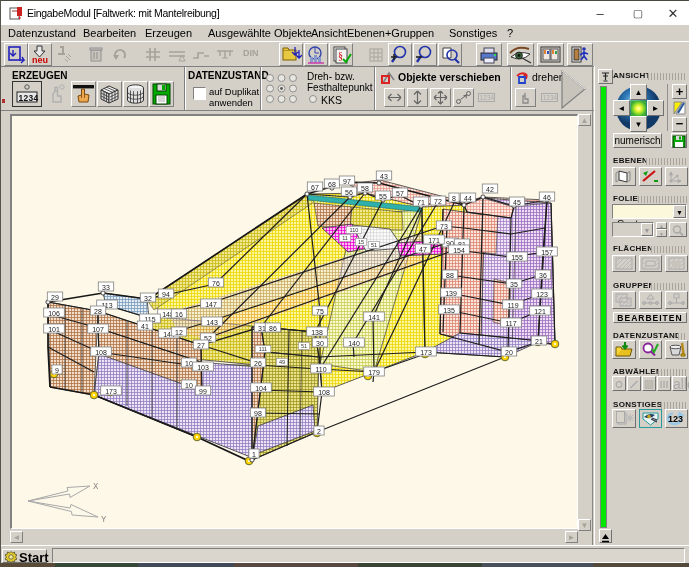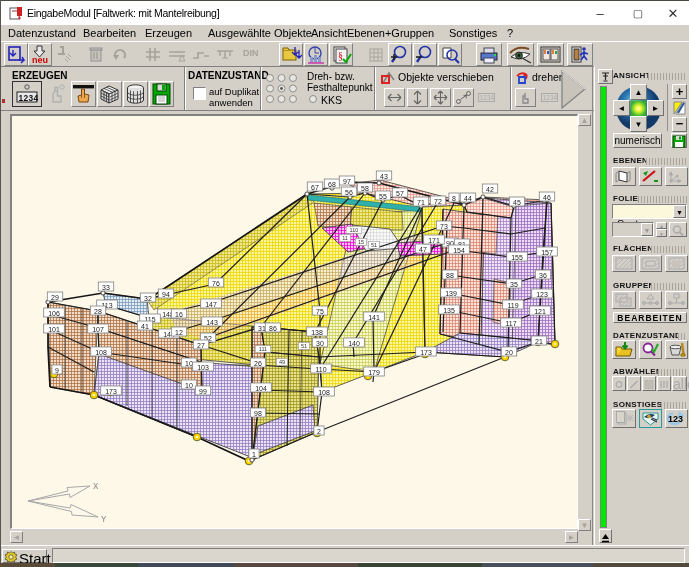--- a/index.html
+++ b/index.html
@@ -230,21 +230,21 @@
       <circle cx="18.5" cy="14.5" r="1.4" fill="#555"></circle>
     </svg>
     <div class="small" style="position:absolute;left:306px;top:5px;font-size:10px;line-height:10.5px">Dreh- bzw.<br>Festhaltepunkt</div>
     <div class="small" style="position:absolute;left:320px;top:27px;font-size:10.5px">KKS</div>
     <div class="abs" style="left:373px;top:0;width:1px;height:43px;background:#808080"></div>
     <div class="abs" style="left:374px;top:0;width:1px;height:43px;background:#fff"></div>
     <svg class="abs" style="left:379px;top:4px" width="16" height="14" viewBox="0 0 16 14">
         <path d="M3 12 L9 2 L14 9" fill="none" stroke="#808080" stroke-width="1.6"></path>
         <path d="M2 5 L9 5 L9 12 L2 12 Z" fill="none" stroke="#dd2222" stroke-width="2"></path>
       </svg>
-    <div class="grplabel" style="left:397px;top:4px;font-weight:normal;font-size:10.5px">Objekte verschieben</div>
+    <div class="grplabel" style="left:397px;top:4px;font-weight:bold;font-size:10.5px">Objekte verschieben</div>
     <div class="tbtn raised" style="left:383px;top:21px;width:21px;height:19px"><svg width="19" height="17" viewBox="0 0 19 17">
           <path d="M3 8.5 L16 8.5 M3 8.5 L6.5 5 M3 8.5 L6.5 12 M16 8.5 L12.5 5 M16 8.5 L12.5 12" stroke="#666" fill="none" stroke-width="1.2"></path>
         </svg></div>
     <div class="tbtn raised" style="left:406px;top:21px;width:21px;height:19px"><svg width="19" height="17" viewBox="0 0 19 17">
           <path d="M9.5 2 L9.5 15 M9.5 2 L6 5.5 M9.5 2 L13 5.5 M9.5 15 L6 11.5 M9.5 15 L13 11.5" stroke="#666" fill="none" stroke-width="1.2"></path>
         </svg></div>
     <div class="tbtn raised" style="left:429px;top:21px;width:21px;height:19px"><svg width="19" height="17" viewBox="0 0 19 17">
           <path d="M9.5 2 L9.5 15 M3 8.5 L16 8.5 M9.5 2 L7 4.5 M9.5 2 L12 4.5 M9.5 15 L7 12.5 M9.5 15 L12 12.5 M3 8.5 L5.5 6 M3 8.5 L5.5 11 M16 8.5 L13.5 6 M16 8.5 L13.5 11" stroke="#666" fill="none" stroke-width="1.1"></path>
         </svg></div>
     <div class="tbtn raised" style="left:452px;top:21px;width:21px;height:19px"><svg width="19" height="17" viewBox="0 0 19 17">
@@ -887,21 +887,21 @@
           <text x="2" y="12" font-size="9" font-weight="bold" fill="#000" font-family="Liberation Sans">123</text>
         </svg></div>
     <div class="rbtn" style="left:4px;top:463px;width:13px;height:14px"><svg width="11" height="12" viewBox="0 0 11 12">
           <path d="M5.5 2 L9 7 L2 7 Z" fill="#000"></path>
           <path d="M2 9.5 L9 9.5" stroke="#000" stroke-width="1.5"></path>
         </svg></div>
   </div>
 
   <div id="task" class="abs">
     <div class="abs" style="left:2px;top:3px;width:45px;height:14px;background:#d4d0c8;border-top:1px solid #fff;border-left:1px solid #fff;border-right:1px solid #707070;border-bottom:1px solid #707070">
-      <span style="position:absolute;left:16px;top:0px;font-weight:normal;font-size:15px">Start</span>
+      <span style="position:absolute;left:16px;top:0px;font-weight:bold;font-size:13px">Start</span>
       <svg style="position:absolute;left:2px;top:1px" width="12" height="12" viewBox="0 0 12 12">
           <path d="M6 0.5 L7.5 2 L9.5 1 L9.8 3.2 L12 3.8 L10.5 6 L12 8.2 L9.8 8.8 L9.5 11 L7.5 10 L6 11.5 L4.5 10 L2.5 11 L2.2 8.8 L0 8.2 L1.5 6 L0 3.8 L2.2 3.2 L2.5 1 L4.5 2 Z" fill="#e3cb2e" stroke="#4a4218" stroke-width=".7"></path>
           <circle cx="6" cy="6" r="2.2" fill="#f6edaa" stroke="#4a4218" stroke-width=".7"></circle>
         </svg>
     </div>
     <div class="abs sunken" style="left:52px;top:2px;width:633px;height:15px;background:#dad6ce"></div>
   </div>
   <div class="abs" style="left:0;top:0;width:1px;height:563px;background:#55554d"></div>
     <div class="abs" style="left:2px;top:99px;width:3px;height:4px;background:#b03030"></div>
     <div id="deskstrip" class="abs"></div>

